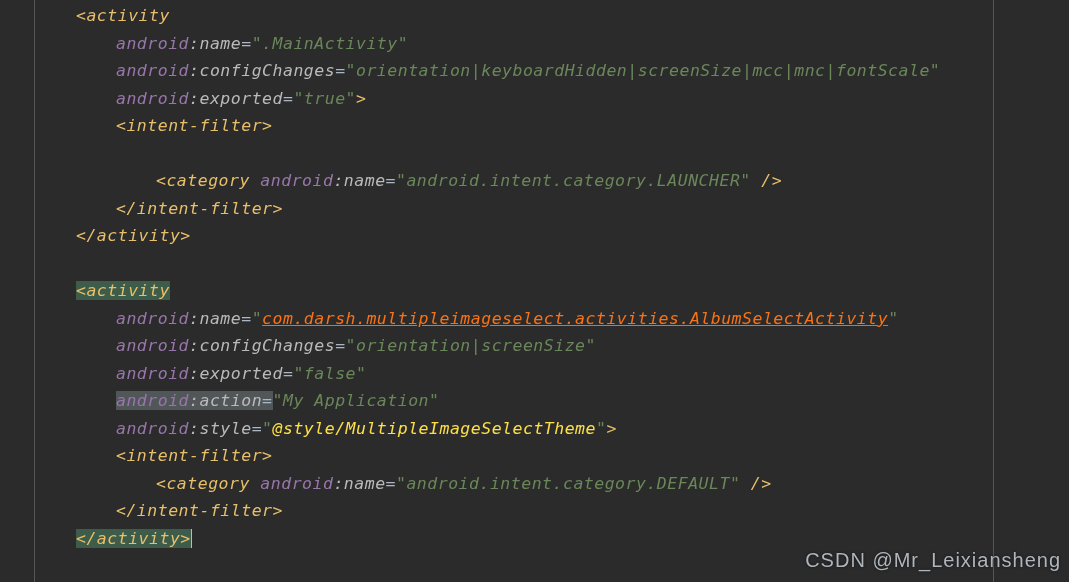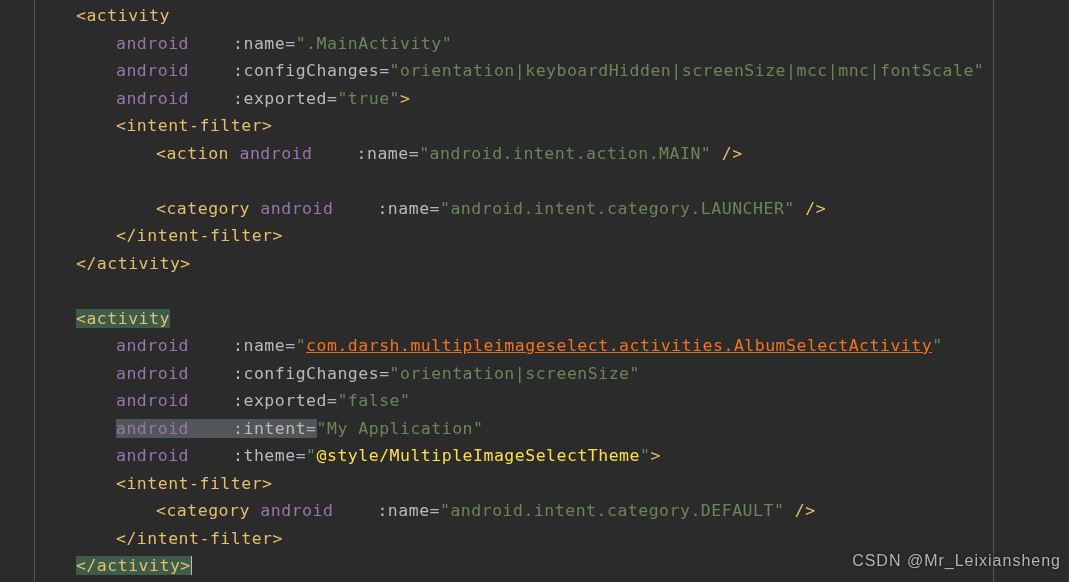--- a/index.html
+++ b/index.html
@@ -15,86 +15,86 @@
       overflow: hidden;
       position: relative;
     }
     .editor {
       padding: 12px;
       margin-left: 34px;
       border-left: 1px solid #555;
       padding-left: 0;
       height: 100%;
       padding-top: 2px;
+      font-style: italic;
     }
     .border-right {
       position: absolute;
       right: 75px;
       top: 0;
       bottom: 0;
       width: 1px;
       background: #555;
     }
     .line {
       white-space: pre;
       padding-left: 41px;
     }
     .indent1 { padding-left: 41px; }
     .indent2 { padding-left: 81px; }
     .indent3 { padding-left: 121px; }
     .tag { color: #e8bf6a; }
     .attr-ns { color: #9876aa; margin-top: 48px; }
-    .attr-name { color: #bababa; margin-left: 44px; }
+    .attr-name { color: #bababa; }
     .eq { color: #a9b7c6; }
     .str { color: #6a8759; }
     .pkg { color: #f97316; }
     .pkg-underline { text-decoration: underline; text-decoration-color: #cc7832; }
     .style-ref { color: #fde047; }
     .highlight-sel1 {
       background: #3d5c4a;
       padding: 0px 0;
     }
     .highlight-sel2 {
       background: #515658;
     }
     .cursor {
       border-left: 1px solid #bbb;
     }
     .watermark {
       position: absolute;
       bottom: 8px;
       right: 8px;
       color: #aeb5bc;
-      font-size: 16px;
+      font-size: 20px;
       letter-spacing: 1px;
       font-family: sans-serif;
       text-shadow: 0 0 3px rgba(0,0,0,0.6);
     }
   </style>
 </head>
 <body>
 
 <div class="editor">
   <div class="line indent1"><span class="tag">&lt;</span><span class="tag">activity</span></div>
   <div class="line indent2"><span class="attr-ns">android</span><span class="attr-name">:name</span><span class="eq">=</span><span class="str">".MainActivity"</span></div>
   <div class="line indent2"><span class="attr-ns">android</span><span class="attr-name">:configChanges</span><span class="eq">=</span><span class="str">"orientation|keyboardHidden|screenSize|mcc|mnc|fontScale"</span></div>
   <div class="line indent2"><span class="attr-ns">android</span><span class="attr-name">:exported</span><span class="eq">=</span><span class="str">"true"</span><span class="tag">&gt;</span></div>
   <div class="line indent2"><span class="tag">&lt;intent-filter&gt;</span></div>
-  <div class="line indent3"><span class="tag">&lt;action </span><span class="attr-ns">android</span><span class="attr-name">:name</span><span class="eq">=</span><span class="str">"android.intent.action.MAIN"</span><span class="tag"> /&gt;</span></div>
   <div class="line indent3">&nbsp;</div>
   <div class="line indent3"><span class="tag">&lt;category </span><span class="attr-ns">android</span><span class="attr-name">:name</span><span class="eq">=</span><span class="str">"android.intent.category.LAUNCHER"</span><span class="tag"> /&gt;</span></div>
   <div class="line indent2"><span class="tag">&lt;/intent-filter&gt;</span></div>
   <div class="line indent1"><span class="tag">&lt;/activity&gt;</span></div>
   <div class="line indent1">&nbsp;</div>
   <div class="line indent1"><span class="highlight-sel1"><span class="tag">&lt;</span><span class="tag">activity</span></span></div>
   <div class="line indent2"><span class="attr-ns">android</span><span class="attr-name">:name</span><span class="eq">=</span><span class="str">"</span><span class="pkg pkg-underline">com.darsh.multipleimageselect.activities.AlbumSelectActivity</span><span class="str">"</span></div>
   <div class="line indent2"><span class="attr-ns">android</span><span class="attr-name">:configChanges</span><span class="eq">=</span><span class="str">"orientation|screenSize"</span></div>
   <div class="line indent2"><span class="attr-ns">android</span><span class="attr-name">:exported</span><span class="eq">=</span><span class="str">"false"</span></div>
-  <div class="line indent2"><span class="highlight-sel2"><span class="attr-ns">android</span><span class="attr-name">:intent</span><span class="eq">=</span></span><span class="str">"My Application"</span></div>
-  <div class="line indent2"><span class="attr-ns">android</span><span class="attr-name">:theme</span><span class="eq">=</span><span class="str">"</span><span class="style-ref">@style/MultipleImageSelectTheme</span><span class="str">"</span><span class="tag">&gt;</span></div>
+  <div class="line indent2"><span class="highlight-sel2"><span class="attr-ns">android</span><span class="attr-name">:action</span><span class="eq">=</span></span><span class="str">"My Application"</span></div>
+  <div class="line indent2"><span class="attr-ns">android</span><span class="attr-name">:style</span><span class="eq">=</span><span class="str">"</span><span class="style-ref">@style/MultipleImageSelectTheme</span><span class="str">"</span><span class="tag">&gt;</span></div>
   <div class="line indent2"><span class="tag">&lt;intent-filter&gt;</span></div>
   <div class="line indent3"><span class="tag">&lt;category </span><span class="attr-ns">android</span><span class="attr-name">:name</span><span class="eq">=</span><span class="str">"android.intent.category.DEFAULT"</span><span class="tag"> /&gt;</span></div>
   <div class="line indent2"><span class="tag">&lt;/intent-filter&gt;</span></div>
   <div class="line indent1"><span class="highlight-sel1"><span class="tag">&lt;/activity&gt;</span></span><span class="cursor"></span></div>
 </div>
 
 <div class="border-right"></div>
 
 <div class="watermark">CSDN @Mr_Leixiansheng</div>
 

